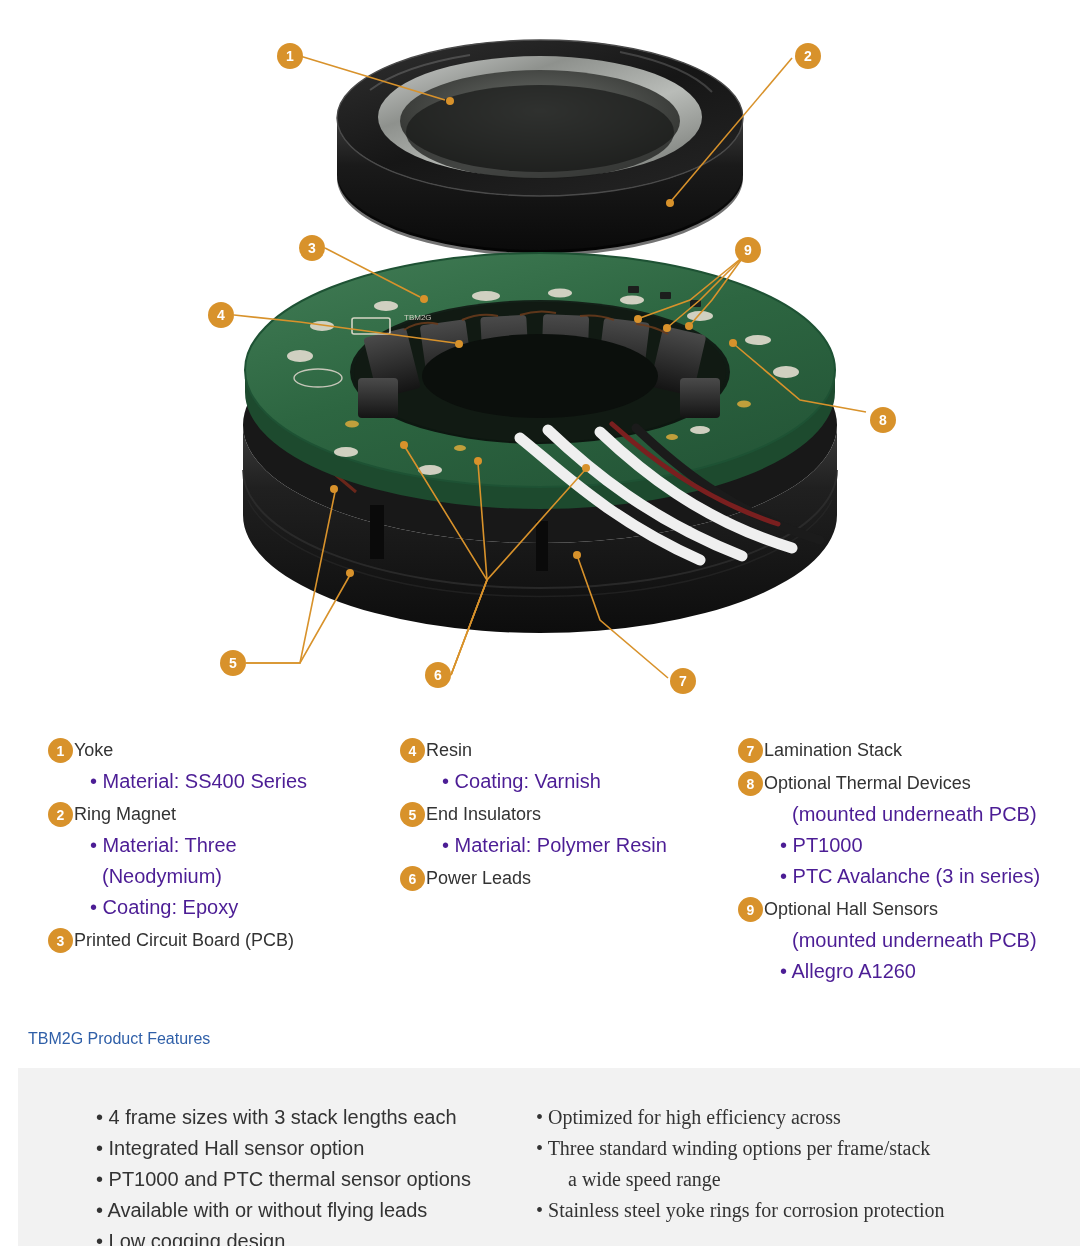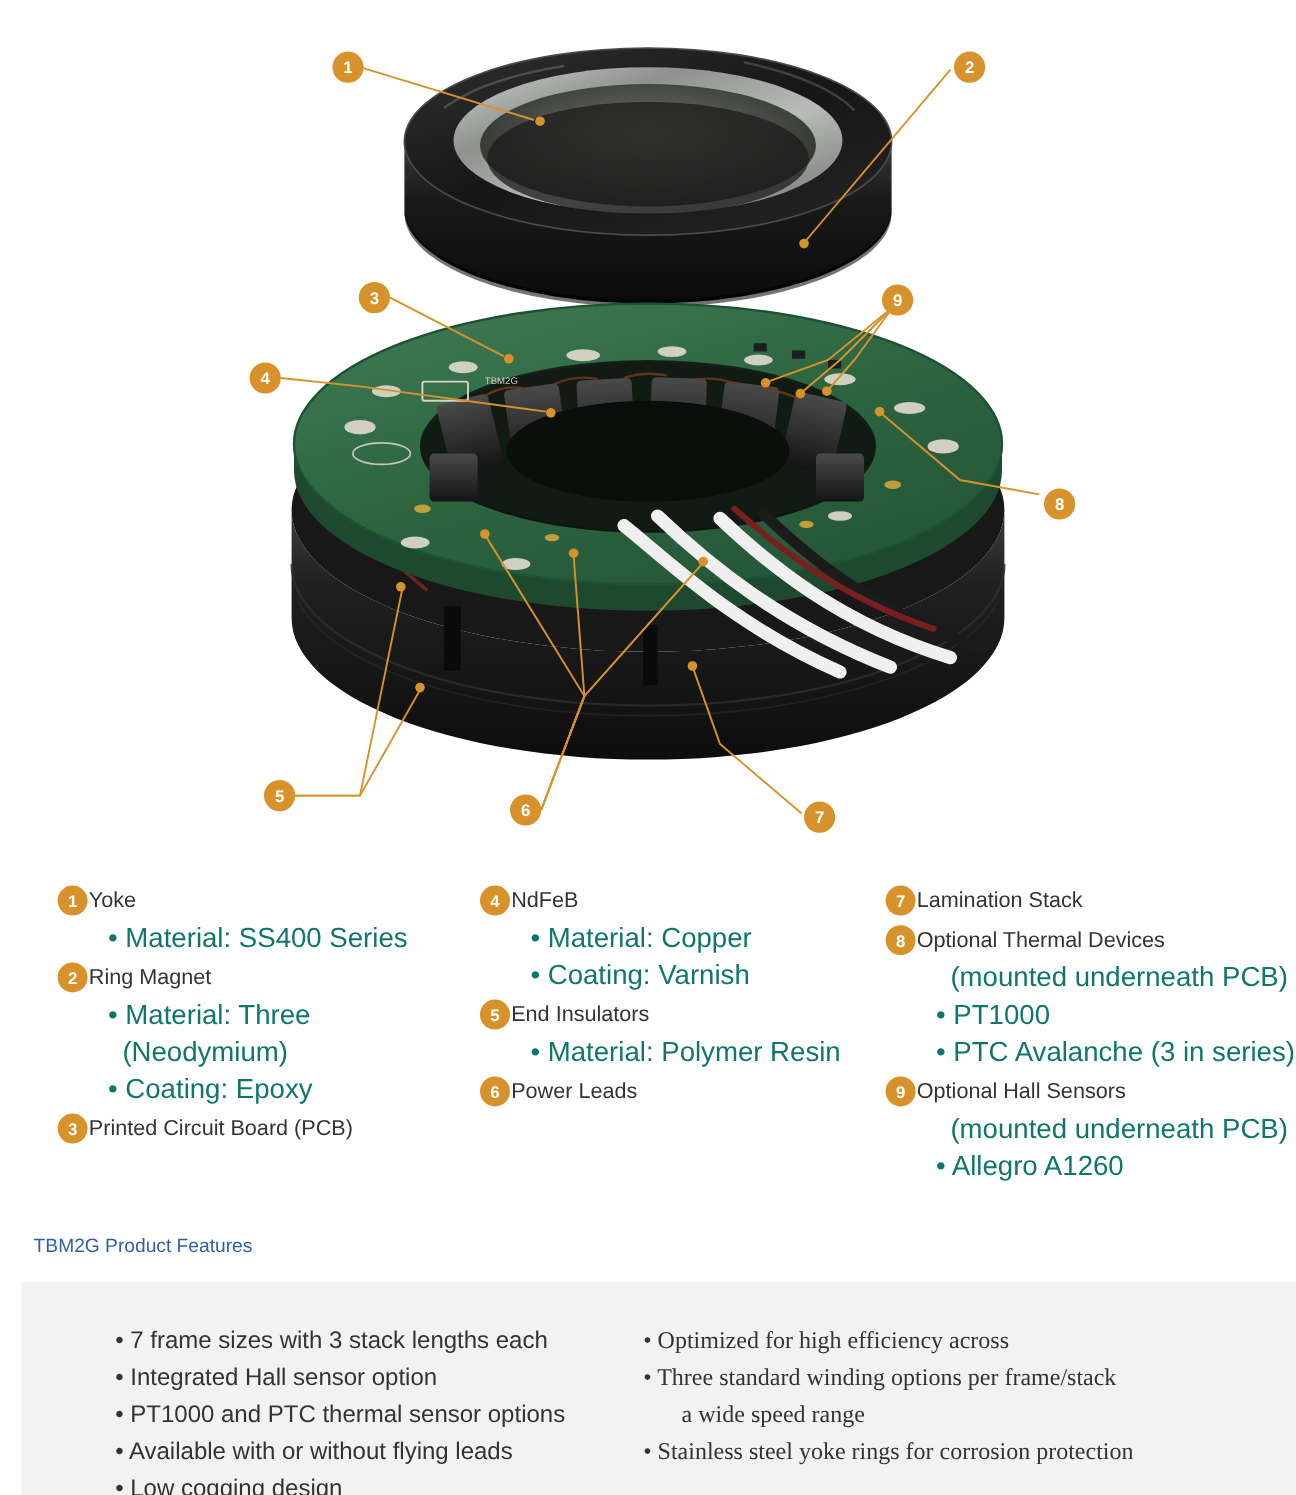--- a/index.html
+++ b/index.html
@@ -71,22 +71,22 @@
     font-size: 14px; font-weight: bold;
     display: flex; align-items: center; justify-content: center;
   }
   .legend-title {
     font-size: 18px;
     color: #333333;
     line-height: 31px;
     white-space: nowrap;
   }
   .legend-sub {
-    font-size: 23px;
-    color: #0f766e;
+    font-size: 20px;
+    color: #4c1d95;
     line-height: 31px;
     padding-left: 16px;
     white-space: nowrap;
   }
   .legend-sub.nobullet { padding-left: 28px; }
 
   
   #features-heading {
     position: absolute;
     left: 28px;
@@ -340,22 +340,21 @@
       </div>
       <div class="legend-item">
         <span class="num">3</span>
         <div class="legend-title">Printed Circuit Board (PCB)</div>
       </div>
     </div>
 
     <div class="legend-col c2">
       <div class="legend-item">
         <span class="num">4</span>
-        <div class="legend-title">NdFeB</div>
-        <div class="legend-sub">• Material: Copper</div>
+        <div class="legend-title">Resin</div>
         <div class="legend-sub">• Coating: Varnish</div>
       </div>
       <div class="legend-item">
         <span class="num">5</span>
         <div class="legend-title">End Insulators</div>
         <div class="legend-sub">• Material: Polymer Resin</div>
       </div>
       <div class="legend-item">
         <span class="num">6</span>
         <div class="legend-title">Power Leads</div>
@@ -380,21 +379,21 @@
         <div class="legend-sub nobullet">(mounted underneath PCB)</div>
         <div class="legend-sub">• Allegro A1260</div>
       </div>
     </div>
   </div>
 
   <div id="features-heading">TBM2G Product Features</div>
 
   <div id="features-box">
     <div class="feat-col fc1">
-      <div class="feat-line">• 7 frame sizes with 3 stack lengths each</div>
+      <div class="feat-line">• 4 frame sizes with 3 stack lengths each</div>
       <div class="feat-line">• Integrated Hall sensor option</div>
       <div class="feat-line">• PT1000 and PTC thermal sensor options</div>
       <div class="feat-line">• Available with or without flying leads</div>
       <div class="feat-line">• Low cogging design</div>
     </div>
     <div class="feat-col fc2">
       <div class="feat-line">• Optimized for high efficiency across</div>
       <div class="feat-line">• Three standard winding options per frame/stack</div>
       <div class="feat-line cont">a wide speed range</div>
       <div class="feat-line">• Stainless steel yoke rings for corrosion protection</div>

